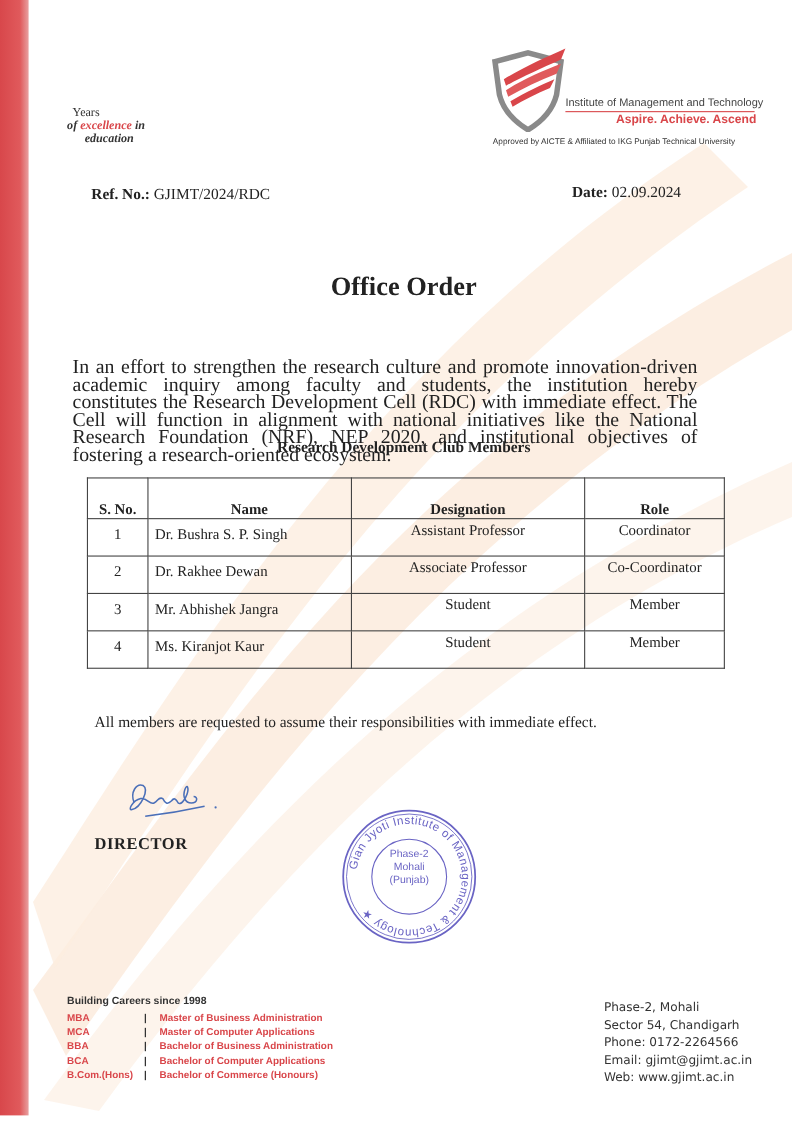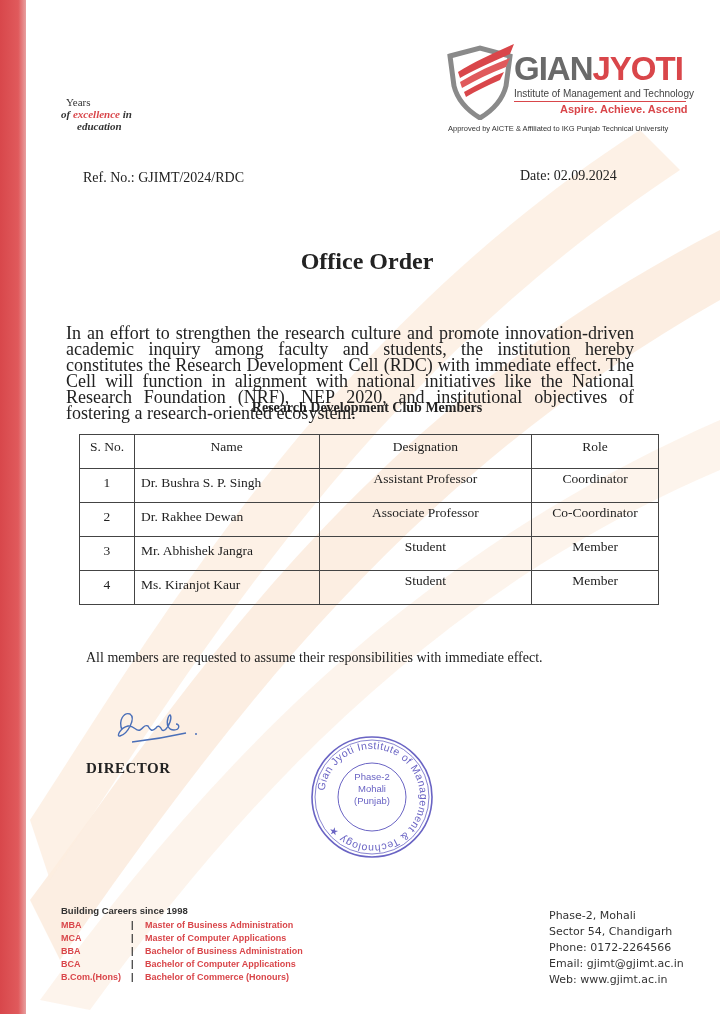--- a/index.html
+++ b/index.html
@@ -31,39 +31,39 @@
     .gj .shield { position: absolute; left: 0; top: 4px; width: 72px; height: 78px; }
     .gj .brand { position: absolute; left: 70px; top: 14px; font-size: 33px; font-weight: bold; letter-spacing: -1px; line-height: 1; }
     .gj .brand .g1 { color: #6a6a6a; }
     .gj .brand .g2 { color: #d9464a; }
     .gj .inst { position: absolute; left: 70px; top: 50px; font-size: 10px; color: #444; white-space: nowrap; }
     .gj .rule { position: absolute; left: 70px; top: 63px; width: 172px; height: 1px; background: #d9464a; }
     .gj .tag { position: absolute; left: 116px; top: 65px; font-size: 11px; font-weight: bold; color: #d9464a; white-space: nowrap; }
     .gj .approved { position: absolute; left: 4px; top: 86px; font-size: 7.5px; color: #333; white-space: nowrap; }
 
     .ref { position: absolute; left: 83px; top: 170px; font-size: 14px; }
-    .ref b, .date b { font-weight: normal; }
+    .ref b, .date b { font-weight: bold; }
     .date { position: absolute; left: 520px; top: 168px; font-size: 14px; }
 
     .title { position: absolute; left: 0; width: 724px; top: 248px; text-align: center; font-size: 24px; font-weight: bold; }
     .title span { margin-left: 10px; }
 
     .para {
       position: absolute; left: 66px; top: 295px; width: 568px;
       font-size: 18px; line-height: 16px; text-align: justify; margin-top: 30px;
     }
 
     .tcap { position: absolute; left: 0; width: 734px; top: 400px; text-align: center; font-size: 14px; font-weight: bold; }
 
     table.members {
       position: absolute; left: 79px; top: 434px; width: 580px;
       border-collapse: collapse; font-size: 13.5px;
     }
     table.members th, table.members td { border: 1px solid #444; height: 34px; padding: 0 6px; vertical-align: top; padding-top: 6px; box-sizing: border-box; }
-    table.members th { font-weight: normal; text-align: center; padding-top: 4px; }
+    table.members th { font-weight: bold; text-align: center; padding-top: 20px; }
     table.members td.c { text-align: center; }
     table.members td.l { text-align: left; padding-top: 6px; }
     table.members td.top { padding-top: 2px; }
 
     .closing { position: absolute; left: 86px; top: 650px; font-size: 14px; }
 
     .sig { position: absolute; left: 110px; top: 700px; width: 90px; height: 50px; }
     .director { position: absolute; left: 86px; top: 760px; font-size: 15px; font-weight: bold; letter-spacing: 0.5px; }
 
     .stamp { position: absolute; left: 308px; top: 735px; width: 128px; height: 124px; }
@@ -97,21 +97,20 @@
   <div class="edu">education</div>
 </div>
 
 <div class="gj">
   <svg class="shield" viewBox="0 0 72 78">
     <path d="M6 14 L36 6 L66 14 L62 44 C58 60 46 70 36 76 C26 70 14 60 10 44 Z" fill="none" stroke="#8a8a8a" stroke-width="5"></path>
     <path d="M14 30 C30 20 52 10 70 2 L66 12 C48 20 30 28 16 36 Z" fill="#d9464a"></path>
     <path d="M16 40 C32 30 50 22 66 16 L62 25 C46 31 32 38 18 46 Z" fill="#e05a5c"></path>
     <path d="M20 50 C34 42 48 35 60 30 L56 38 C44 43 32 49 22 55 Z" fill="#d9464a"></path>
   </svg>
-  <div class="brand"><span class="g1">GIAN</span><span class="g2">JYOTI</span></div>
   <div class="inst">Institute of Management and Technology</div>
   <div class="rule"></div>
   <div class="tag">Aspire. Achieve. Ascend</div>
   <div class="approved">Approved by AICTE &amp; Affiliated to IKG Punjab Technical University</div>
 </div>
 
 <div class="ref"><b>Ref. No.:</b> <span>GJIMT/2024/RDC</span></div>
 <div class="date"><b>Date:</b> <span>02.09.2024</span></div>
 
 <div class="title"><span>Office Order</span></div>

